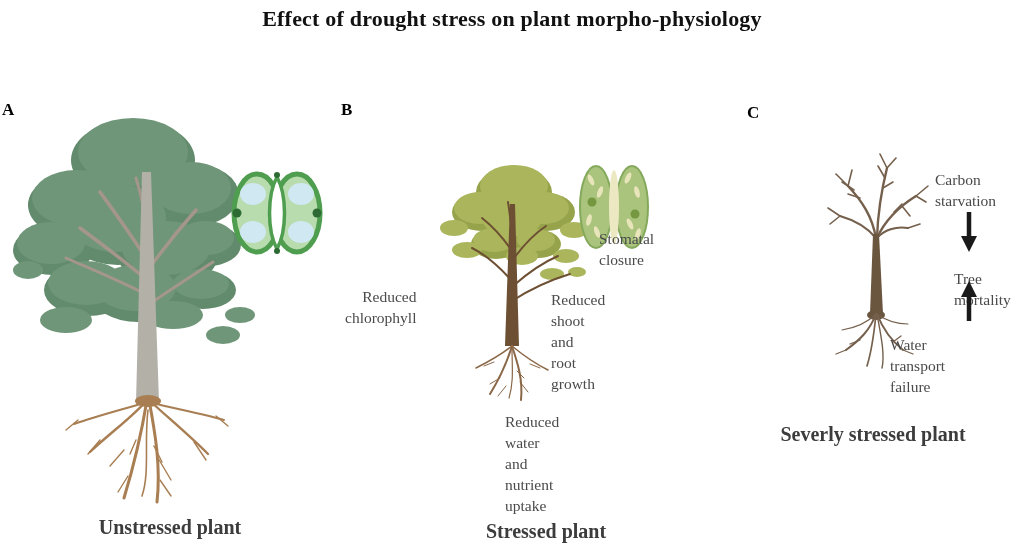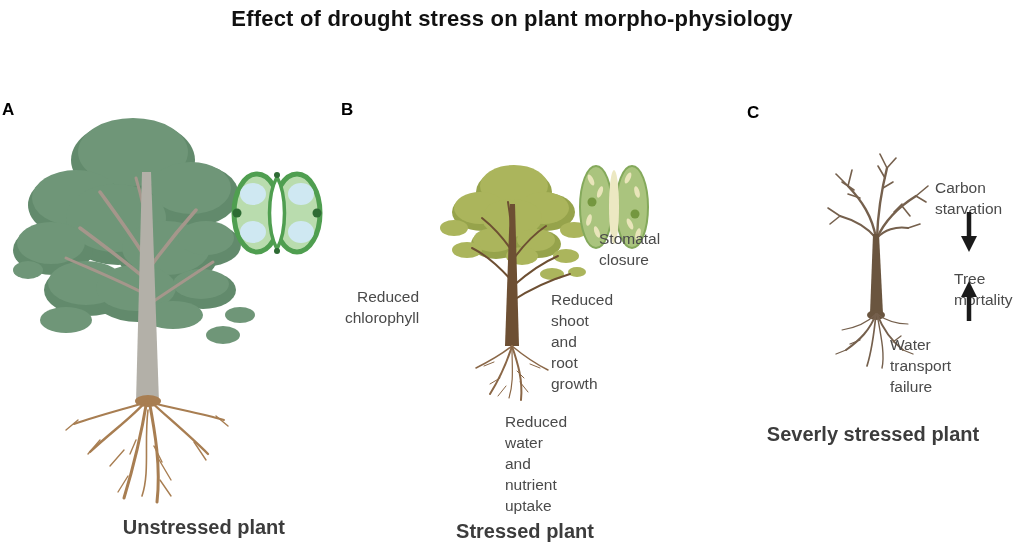--- a/index.html
+++ b/index.html
@@ -1,17 +1,17 @@
 <!DOCTYPE html>
 <html style="--background: #ffffff; --title-text: #111111; --label-text: #4a4a4a; --caption-text: #3c3c3c; --arrow: #1a1a1a; --healthy-foliage: #6f9678; --healthy-foliage-dark: #628a6c; --trunk-gray: #b3b0a8; --branch-gray: #a5968b; --root-brown: #a87e52; --stressed-foliage: #abb55c; --stressed-foliage-dark: #96a34b; --trunk-brown: #6d4f33; --root-brown-stressed: #8a6747; --dead-tree: #75604d; --dead-tree-trunk: #6a553f; --stoma-open-fill: #b9dcae; --stoma-open-stroke: #4f9e50; --stoma-vacuole-blue: #cfe8f2; --stoma-chloroplast: #2e6b34; --stoma-closed-fill: #aac47e; --stoma-closed-stroke: #84a95b; --stoma-closed-slit: #ece8c2; --stoma-closed-speck: #e9e5ba; --stoma-closed-dot: #74973f;"><head>
 <meta charset="utf-8">
 <style>
   html,body{margin:0;padding:0;background:#fff;}
   .stage{position:relative;width:1024px;height:548px;background:var(--background,#fff);
-         font-family:Liberation Sans, sans-serif;overflow:hidden;}
+         font-family:Liberation Serif, serif;overflow:hidden;}
   section{position:absolute;left:0;top:0;}
   .title{position:absolute;top:6px;left:0;width:100%;text-align:center;
          font-size:22px;font-weight:bold;color:var(--title-text,#111);letter-spacing:.2px;}
   .letter{position:absolute;font-size:17px;font-weight:bold;color:#000;}
   .lbl{position:absolute;font-size:15.5px;color:var(--label-text,#4a4a4a);
        white-space:pre-line;line-height:21px;}
   .caption{position:absolute;text-align:center;font-weight:bold;font-size:20px;
            color:var(--caption-text,#3c3c3c);}
   svg{position:absolute;overflow:visible;}
   
@@ -122,21 +122,21 @@
       <ellipse class="vacuole" cx="22" cy="65" rx="13" ry="11"></ellipse>
       <ellipse class="vacuole" cx="70" cy="27" rx="13" ry="11"></ellipse>
       <ellipse class="vacuole" cx="70" cy="65" rx="13" ry="11"></ellipse>
       <path class="pore" d="M46,10 C36,28 36,64 46,82 C56,64 56,28 46,10 Z"></path>
       <circle class="chloro" cx="6" cy="46" r="4.5"></circle>
       <circle class="chloro" cx="86" cy="46" r="4.5"></circle>
       <circle class="chloro" cx="46" cy="8" r="3"></circle>
       <circle class="chloro" cx="46" cy="84" r="3"></circle>
     </svg>
 
-    <div class="caption" style="left:55px;top:516px;width:230px;text-align:right;">Unstressed plant</div>
+    <div class="caption" style="left:55px;top:516px;width:230px;">Unstressed plant</div>
   </section>
 
   <section>
     <span class="letter" style="left:341px;top:100px;">B</span>
 
     <svg style="left:432px;top:156px;" width="160" height="250" viewBox="0 0 160 250">
       <g>
         <ellipse class="leafBd" cx="82" cy="36" rx="38" ry="24"></ellipse>
         <ellipse class="leafBd" cx="50" cy="56" rx="30" ry="19"></ellipse>
         <ellipse class="leafBd" cx="114" cy="56" rx="29" ry="19"></ellipse>
@@ -197,21 +197,21 @@
       <circle class="dotB" cx="60" cy="52" r="4.5"></circle>
     </svg>
 
     <div class="lbl" style="left:599px;top:228px;">Stomatal closure</div>
     <div class="lbl" style="left:345px;top:286px;text-align:right;">Reduced chlorophyll</div>
     <div class="lbl" style="left:551px;top:289px;">Reduced shoot and
 root growth</div>
     <div class="lbl" style="left:505px;top:411px;">Reduced water and
 nutrient uptake</div>
 
-    <div class="caption" style="left:425px;top:520px;width:200px;">Stressed plant</div>
+    <div class="caption" style="left:446px;top:520px;width:200px;">Stressed plant</div>
   </section>
 
   <section>
     <span class="letter" style="left:747px;top:103px;">C</span>
 
     <svg style="left:790px;top:146px;" width="160" height="228" viewBox="0 0 160 228">
       <g>
         <path class="deadline" stroke-width="2.4" d="M86,92 C82,70 72,55 58,40"></path>
         <path class="deadline" stroke-width="1.6" d="M58,40 L46,28"></path>
         <path class="deadline" stroke-width="1.6" d="M58,40 L62,24"></path>
@@ -242,21 +242,21 @@
         <path class="deadline" stroke-width="2" d="M87,168 C94,186 103,196 113,204"></path>
         <path class="deadline" stroke-width="1.3" d="M113,204 L123,208"></path>
         <path class="deadline" stroke-width="1.3" d="M103,196 L111,190"></path>
         <path class="deadline" stroke-width="1.7" d="M86,168 C84,188 82,204 77,220"></path>
         <path class="deadline" stroke-width="1.4" d="M87,168 C91,190 95,208 92,222"></path>
         <path class="deadline" stroke-width="1.1" d="M86,168 C76,178 64,182 52,184"></path>
         <path class="deadline" stroke-width="1.1" d="M87,168 C98,176 108,178 118,178"></path>
       </g>
     </svg>
 
-    <div class="lbl" style="left:935px;top:169px;margin-top:8px;">Carbon
+    <div class="lbl" style="left:935px;top:169px;">Carbon
 starvation</div>
 
     <svg style="left:960px;top:210px;" width="18" height="42" viewBox="0 0 18 42">
       <line class="arrowline" x1="9" y1="2" x2="9" y2="28"></line>
       <polygon class="arrowhead" points="1,26 17,26 9,42"></polygon>
     </svg>
 
     <div class="lbl" style="left:906px;top:268px;margin-left:48px;">Tree mortality</div>
 
     <svg style="left:960px;top:281px;" width="18" height="42" viewBox="0 0 18 42">

